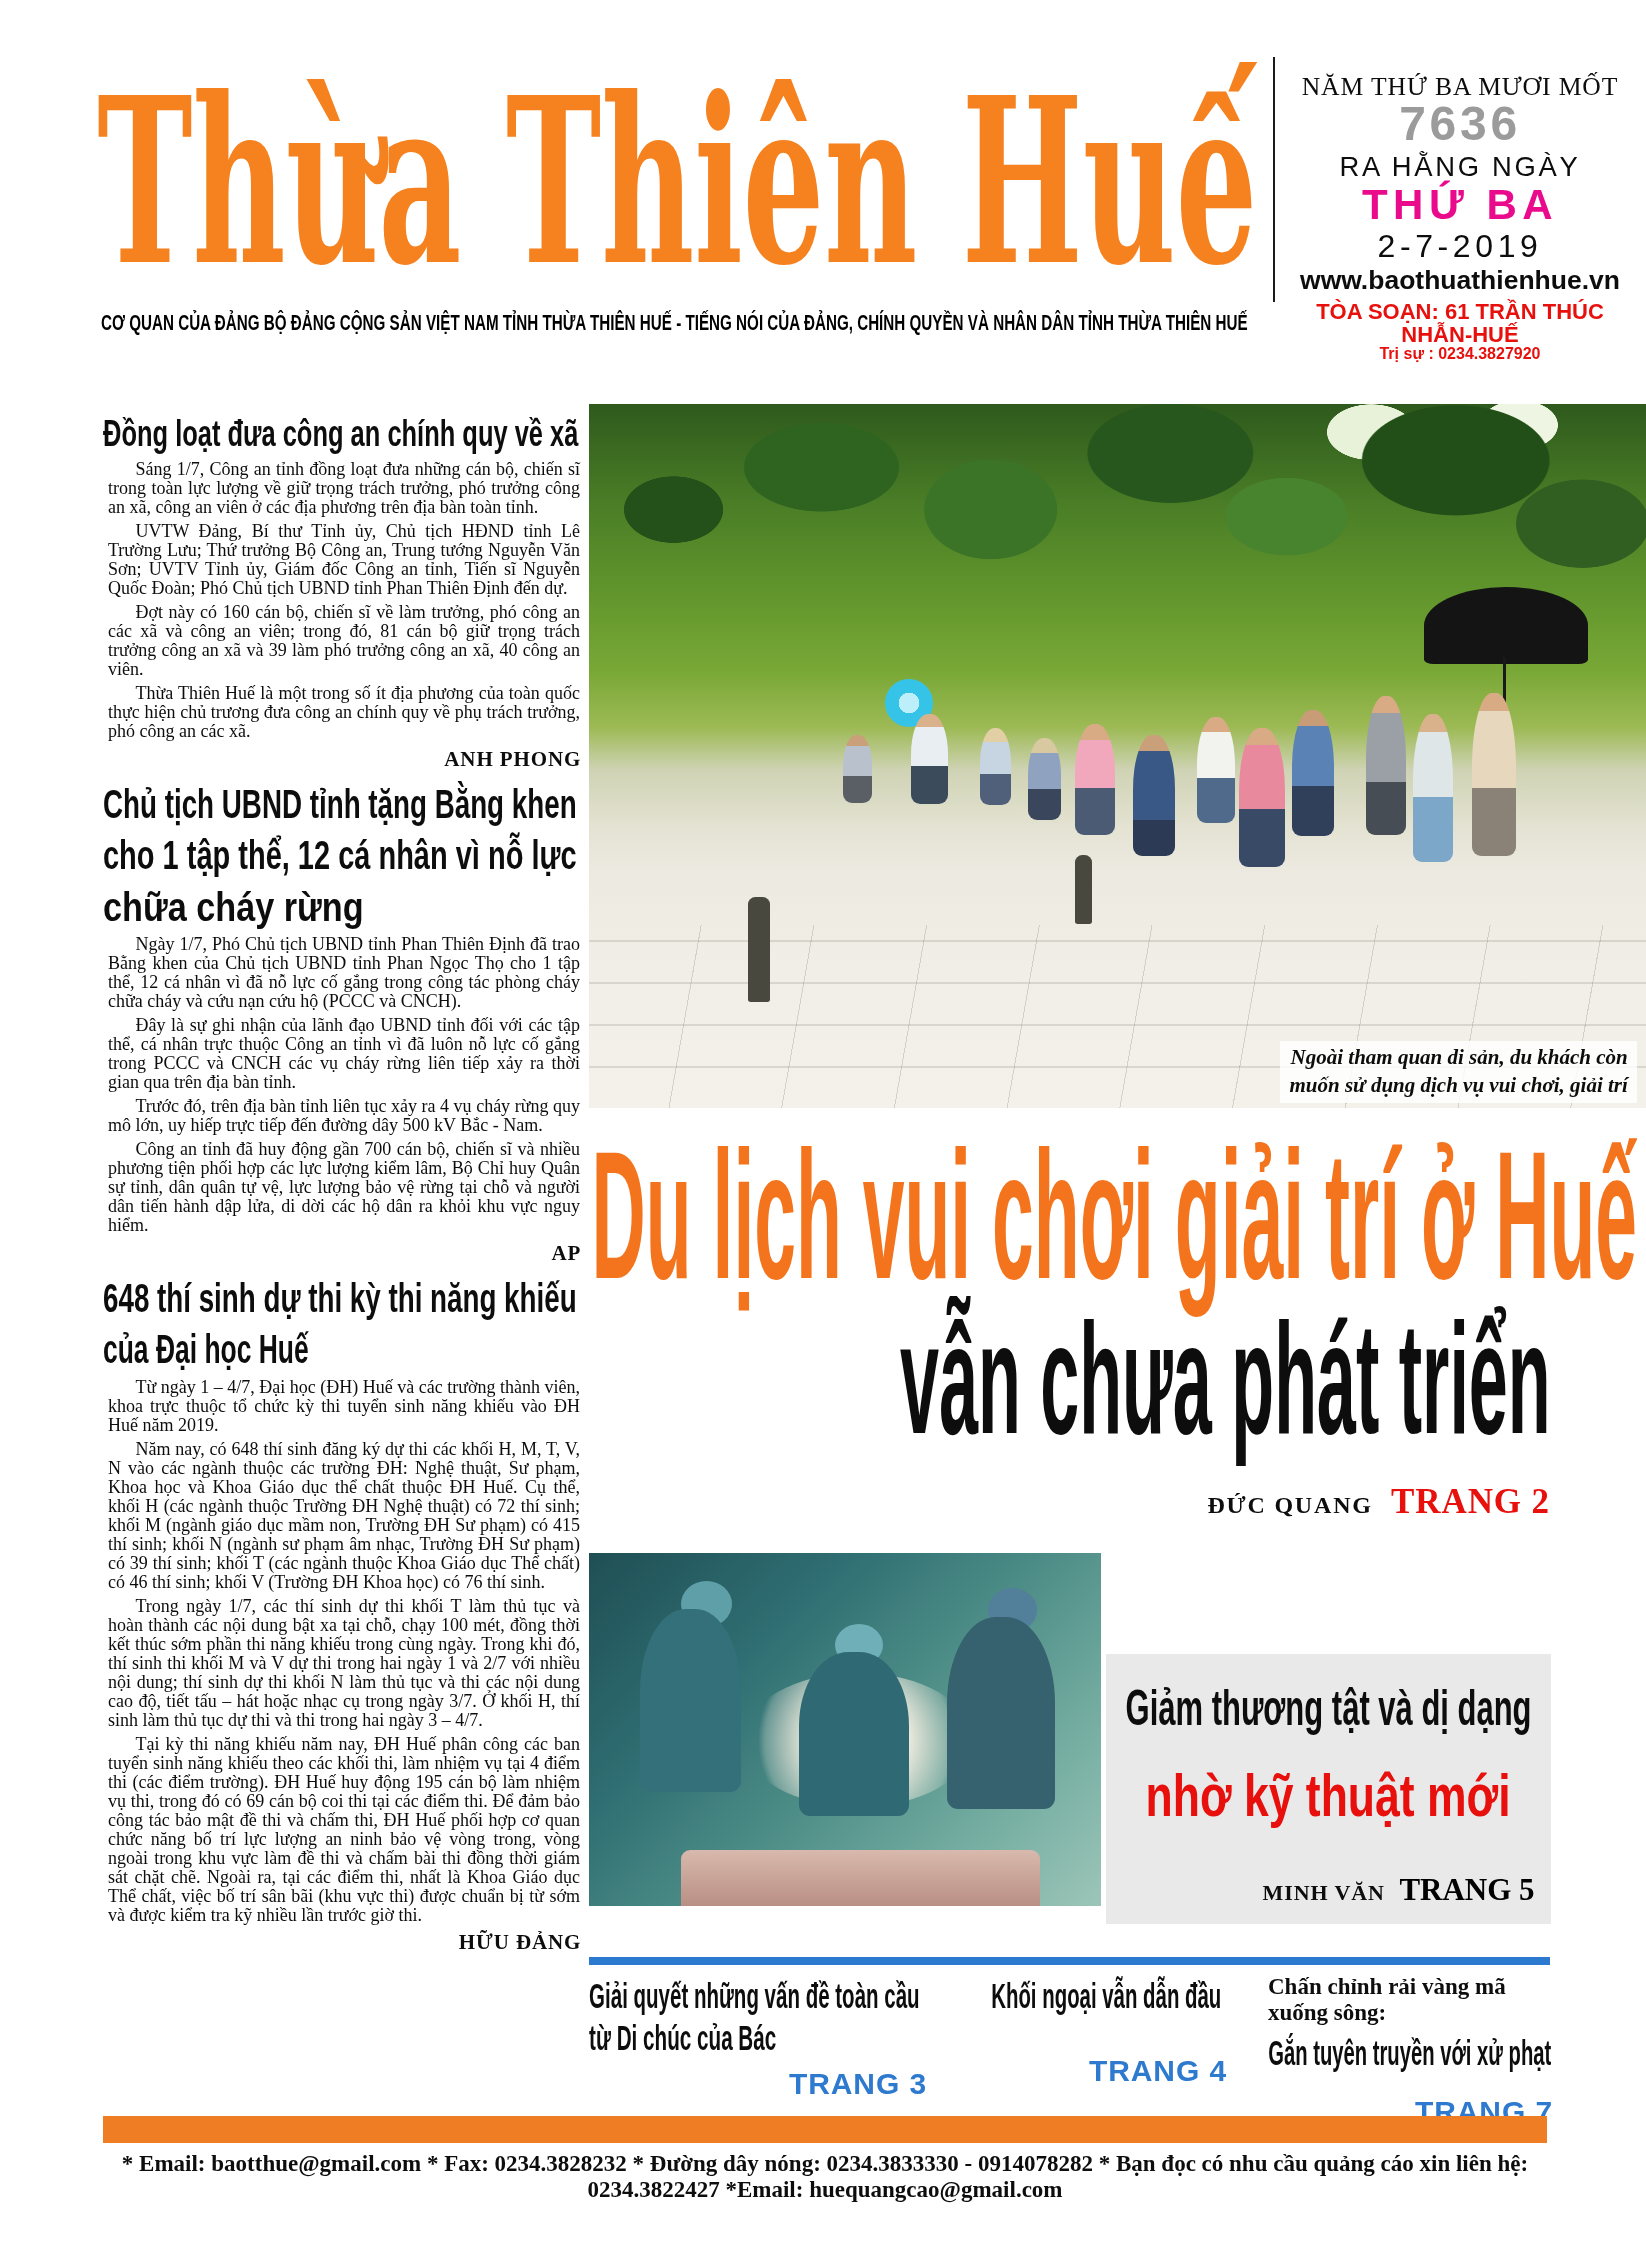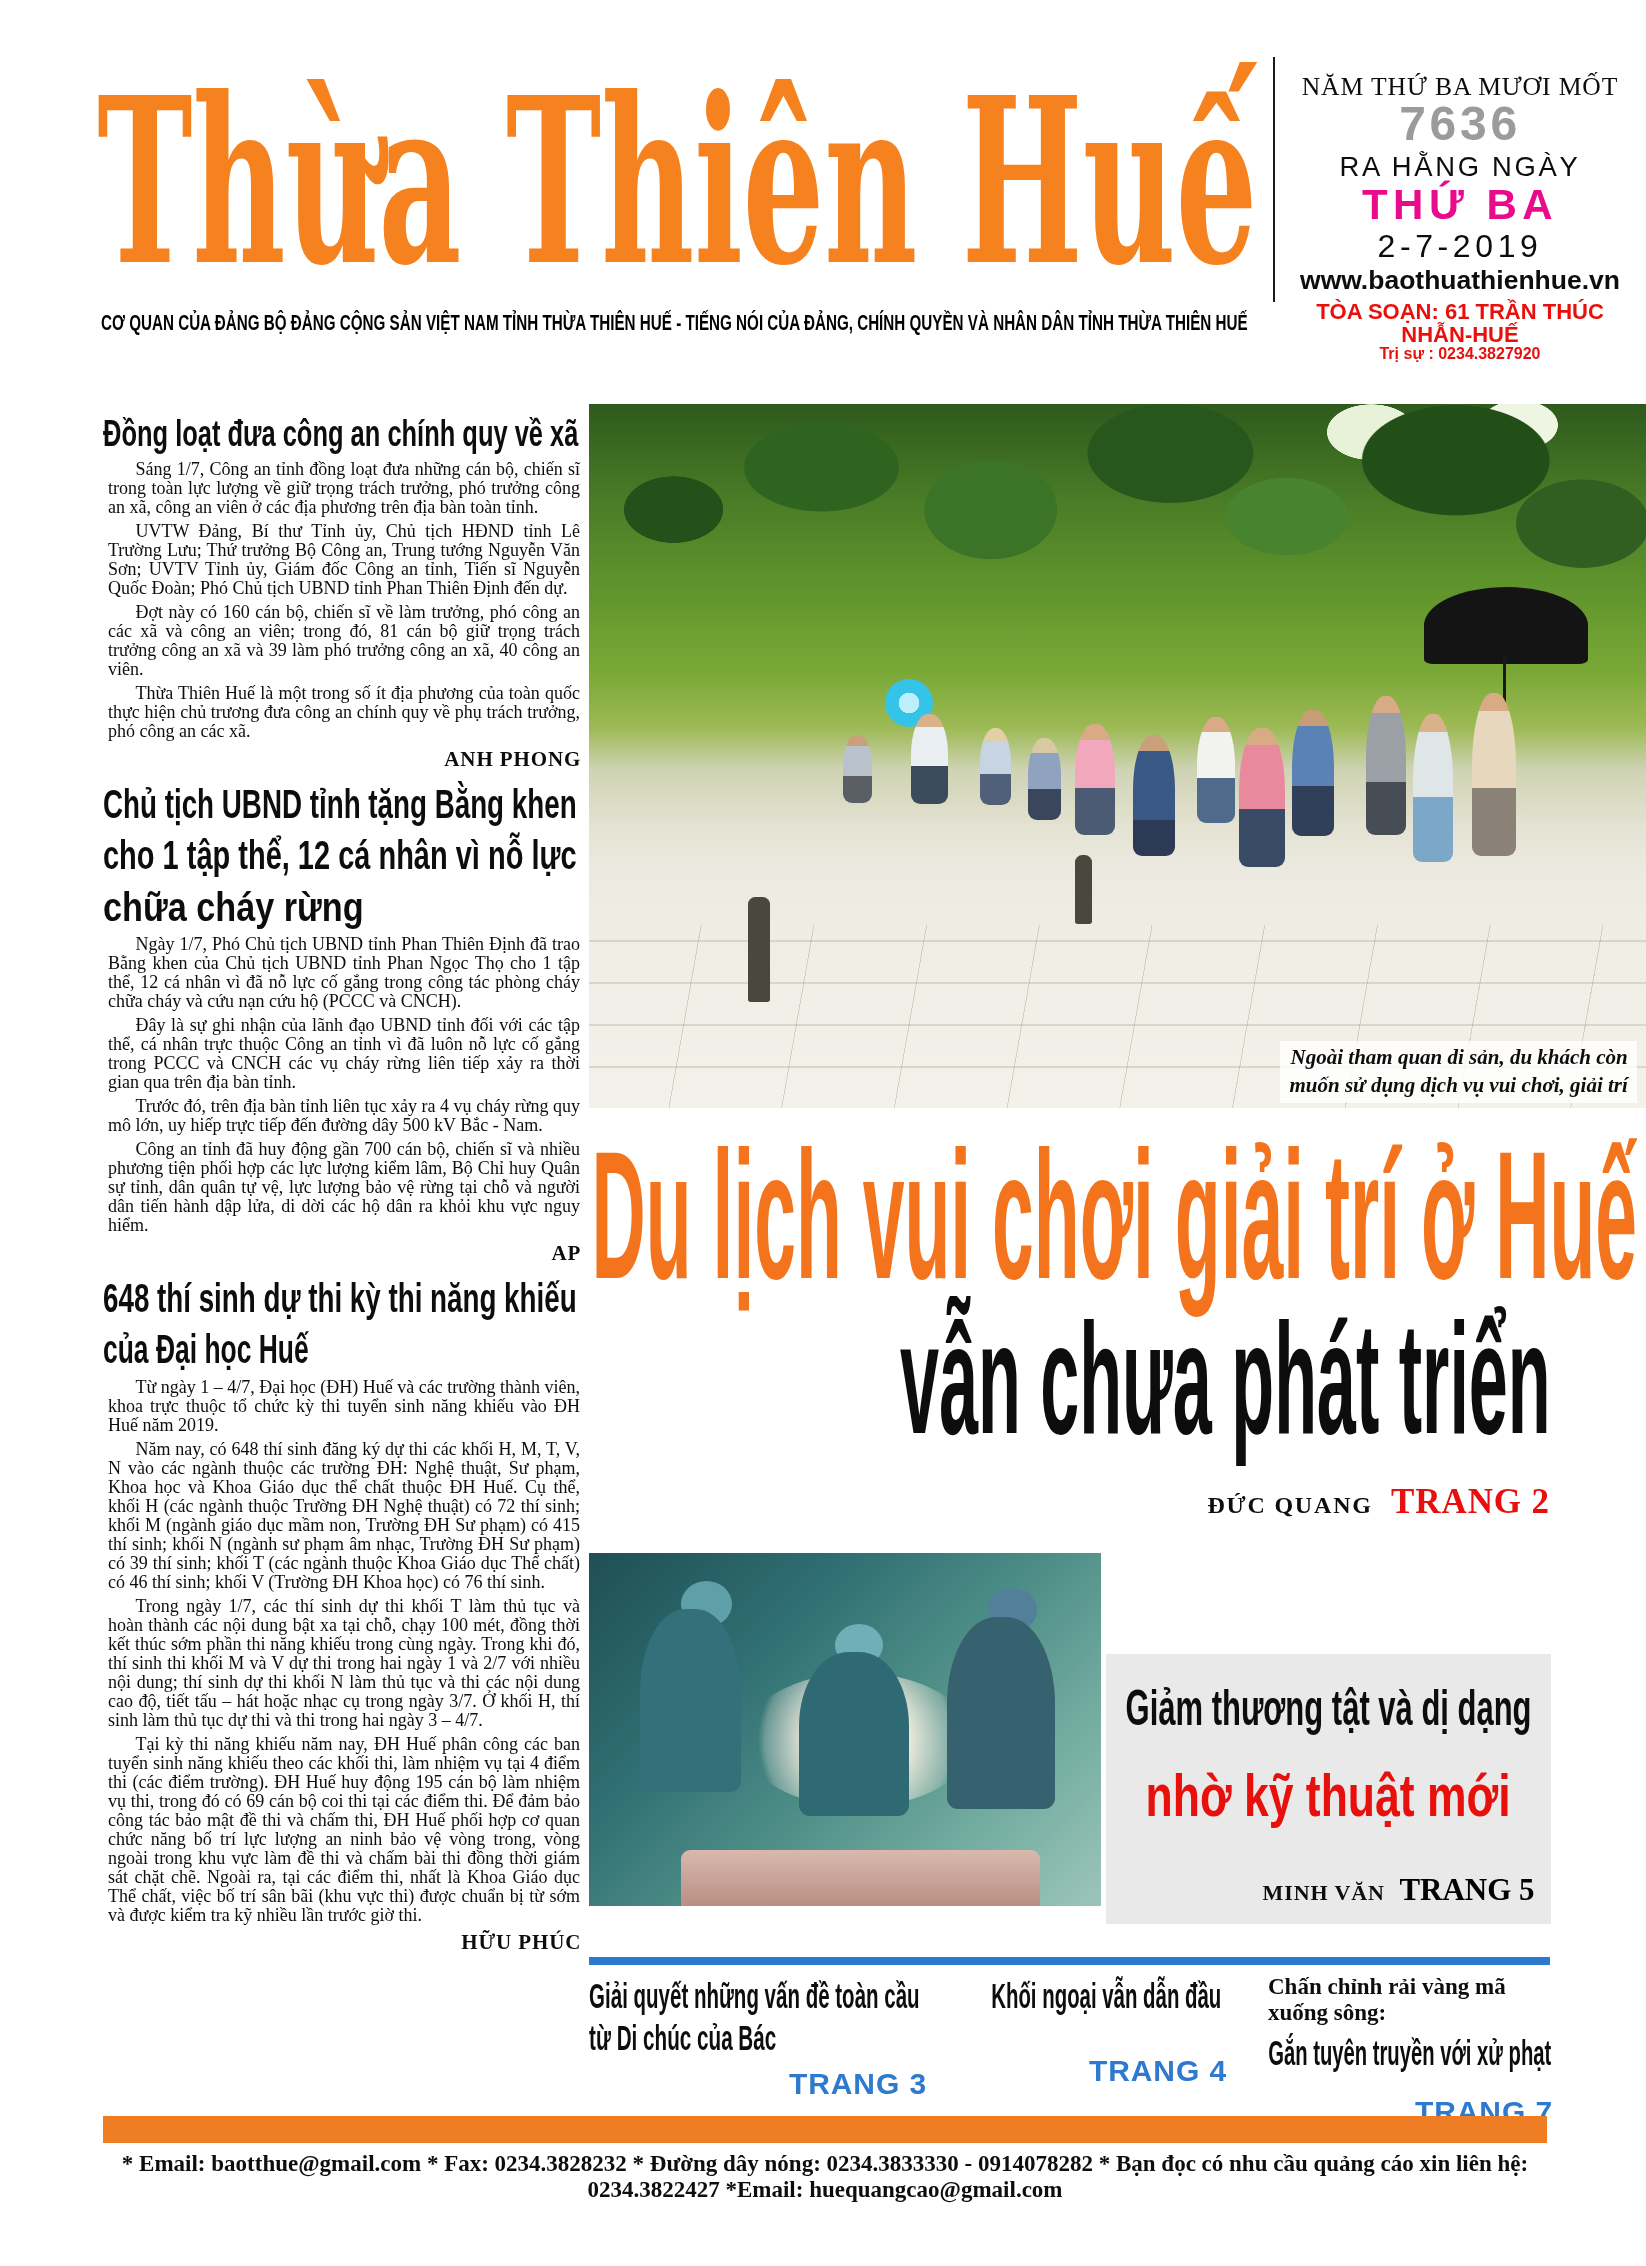--- a/index.html
+++ b/index.html
@@ -170,21 +170,21 @@
       </svg>
       <svg class="hsvg" width="480" height="46" viewBox="0 0 525 50">
         <text x="0" y="40" font-size="44" textLength="225" lengthAdjust="spacingAndGlyphs">của Đại học Huế</text>
       </svg>
       <div>
           <p class="body-p">Từ ngày 1 – 4/7, Đại học (ĐH) Huế và các trường thành viên, khoa trực thuộc tổ chức kỳ thi tuyển sinh năng khiếu vào ĐH Huế năm 2019.</p>
           <p class="body-p">Năm nay, có 648 thí sinh đăng ký dự thi các khối H, M, T, V, N vào các ngành thuộc các trường ĐH: Nghệ thuật, Sư phạm, Khoa học và Khoa Giáo dục thể chất thuộc ĐH Huế. Cụ thể, khối H (các ngành thuộc Trường ĐH Nghệ thuật) có 72 thí sinh; khối M (ngành giáo dục mầm non, Trường ĐH Sư phạm) có 415 thí sinh; khối N (ngành sư phạm âm nhạc, Trường ĐH Sư phạm) có 39 thí sinh; khối T (các ngành thuộc Khoa Giáo dục Thể chất) có 46 thí sinh; khối V (Trường ĐH Khoa học) có 76 thí sinh.</p>
           <p class="body-p">Trong ngày 1/7, các thí sinh dự thi khối T làm thủ tục và hoàn thành các nội dung bật xa tại chỗ, chạy 100 mét, đồng thời kết thúc sớm phần thi năng khiếu trong cùng ngày. Trong khi đó, thí sinh thi khối M và V dự thi trong hai ngày 1 và 2/7 với nhiều nội dung; thí sinh dự thi khối N làm thủ tục và thi các nội dung cao độ, tiết tấu – hát hoặc nhạc cụ trong ngày 3/7. Ở khối H, thí sinh làm thủ tục dự thi và thi trong hai ngày 3 – 4/7.</p>
           <p class="body-p">Tại kỳ thi năng khiếu năm nay, ĐH Huế phân công các ban tuyển sinh năng khiếu theo các khối thi, làm nhiệm vụ tại 4 điểm thi (các điểm trường). ĐH Huế huy động 195 cán bộ làm nhiệm vụ thi, trong đó có 69 cán bộ coi thi tại các điểm thi. Để đảm bảo công tác bảo mật đề thi và chấm thi, ĐH Huế phối hợp cơ quan chức năng bố trí lực lượng an ninh bảo vệ vòng trong, vòng ngoài trong khu vực làm đề thi và chấm bài thi đồng thời giám sát chặt chẽ. Ngoài ra, tại các điểm thi, nhất là Khoa Giáo dục Thể chất, việc bố trí sân bãi (khu vực thi) được chuẩn bị từ sớm và được kiểm tra kỹ nhiều lần trước giờ thi.</p>
         </div>
-      <div class="byline">HỮU PHÚC</div>
+      <div class="byline">HỮU ĐẢNG</div>
     </div>
 
   </div>
 
   <div id="main-photo" style="background:linear-gradient(180deg,#2e5a1d 0%,#4a7d26 14%,#5f942c 26%,#79a836 38%,#9dba55 46%,#cfd3b4 52%,#e4e2d2 60%,#eceae0 66%,#f0eee6 80%,#f3f1e9 100%);">
     <div class="foliage"></div>
     <div class="pavement"></div>
     <div class="umbrella" style="left:79%;top:26%;width:164px;height:77px;"></div>
     <div style="position:absolute;left:86.5%;top:36%;width:2.7px;height:64px;background:#1a1a1a;"></div>
     <div class="fan" style="left:28%;top:39%;width:48px;height:48px;"></div>

